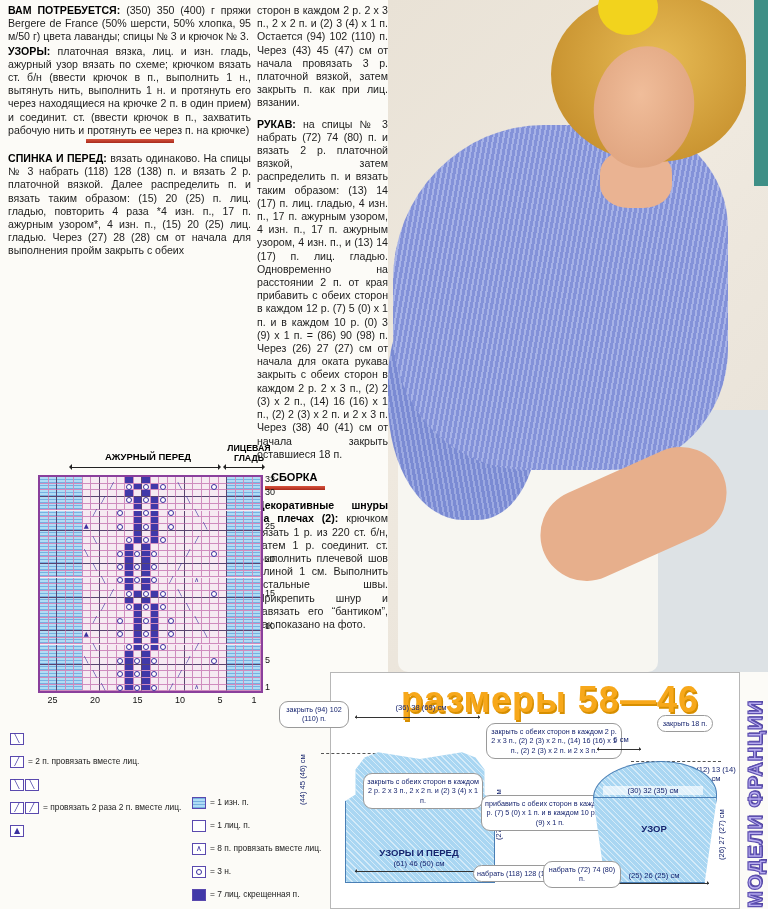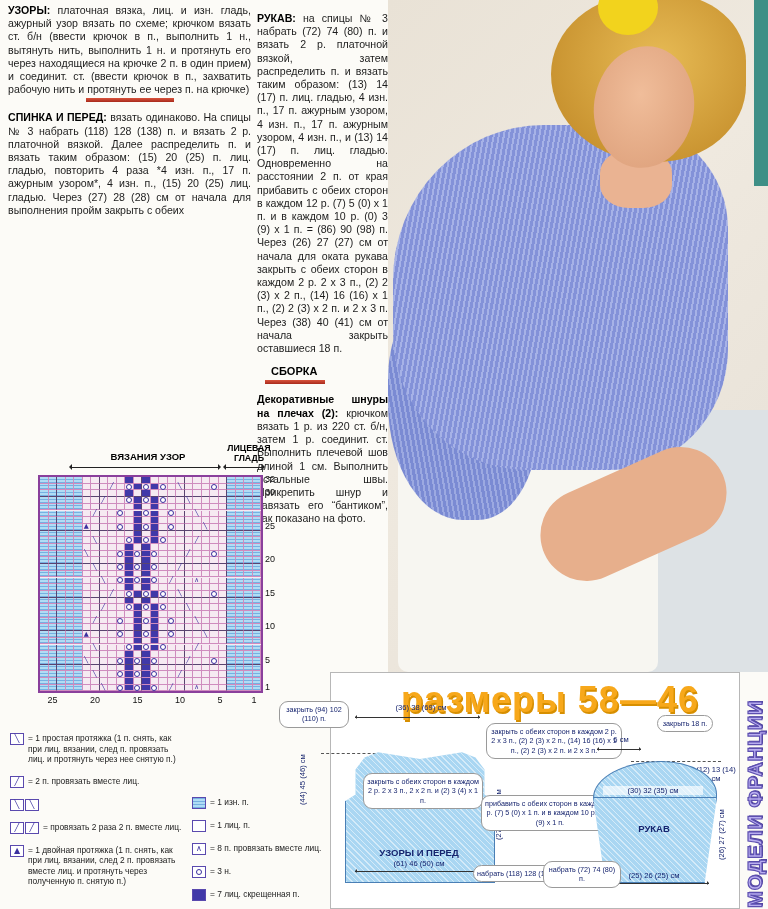--- a/index.html
+++ b/index.html
@@ -79,47 +79,49 @@
   .brand{position:absolute;right:1px;top:760px;height:148px;font-size:20px;font-weight:bold;letter-spacing:1px;
       color:#b9aef0;-webkit-text-stroke:1.2px #5d4fb0;text-shadow:1px 1px 0 #4a3e96;
       writing-mode:vertical-rl;transform:rotate(180deg);white-space:nowrap;}
 </style>
 </head>
 <body>
 
 <div class="page">
 
   <div class="col col-left">
+    <p><b>ВАМ ПОТРЕБУЕТСЯ:</b> <span>(350) 350 (400) г пряжи Bergere de France (50% шерсти, 50% хлопка, 95 м/50 г) цвета лаванды; спицы № 3 и крючок № 3.</span></p>
     <p><b>УЗОРЫ:</b> <span>платочная вязка, лиц. и изн. гладь, ажурный узор вязать по схеме; крючком вязать ст. б/н (ввести крючок в п., выполнить 1 н., вытянуть нить, выполнить 1 н. и протянуть его через находящиеся на крючке 2 п. в один прием) и соединит. ст. (ввести крючок в п., захватить рабочую нить и протянуть ее через п. на крючке)</span></p>
     <div class="rule"></div>
     <p><b>СПИНКА И ПЕРЕД:</b> <span>вязать одинаково. На спицы № 3 набрать (118) 128 (138) п. и вязать 2 р. платочной вязкой. Далее распределить п. и вязать таким образом: (15) 20 (25) п. лиц. гладью, повторить 4 раза *4 изн. п., 17 п. ажурным узором*, 4 изн. п., (15) 20 (25) лиц. гладью. Через (27) 28 (28) см от начала для выполнения пройм закрыть с обеих</span></p>
   </div>
 
   <div class="col col-mid">
+    <p>сторон в каждом 2 р. 2 х 3 п., 2 х 2 п. и (2) 3 (4) х 1 п. Остается (94) 102 (110) п. Через (43) 45 (47) см от начала провязать 3 р. платочной вязкой, затем закрыть п. как при лиц. вязании.</p>
     <p style="margin-top:8px"><b>РУКАВ:</b> <span>на спицы № 3 набрать (72) 74 (80) п. и вязать 2 р. платочной вязкой, затем распределить п. и вязать таким образом: (13) 14 (17) п. лиц. гладью, 4 изн. п., 17 п. ажурным узором, 4 изн. п., 17 п. ажурным узором, 4 изн. п., и (13) 14 (17) п. лиц. гладью. Одновременно на расстоянии 2 п. от края прибавить с обеих сторон в каждом 12 р. (7) 5 (0) х 1 п. и в каждом 10 р. (0) 3 (9) х 1 п. = (86) 90 (98) п. Через (26) 27 (27) см от начала для оката рукава закрыть с обеих сторон в каждом 2 р. 2 х 3 п., (2) 2 (3) х 2 п., (14) 16 (16) х 1 п., (2) 2 (3) х 2 п. и 2 х 3 п. Через (38) 40 (41) см от начала закрыть оставшиеся 18 п.</span></p>
     <div class="sec-head sec-head-left">СБОРКА</div>
     <div class="rule rule-left"></div>
     <p><b>Декоративные шнуры на плечах (2):</b> <span>крючком вязать 1 р. из 220 ст. б/н, затем 1 р. соединит. ст. Выполнить плечевой шов длиной 1 см. Выполнить остальные швы. Прикрепить шнур и завязать его “бантиком”, как показано на фото.</span></p>
   </div>
 
   <div class="photo">
     <div class="blob ph-wall"></div>
     <div class="blob ph-pants"></div>
     <div class="blob ph-sleeve"></div>
     <div class="blob ph-sweater"></div>
     <div class="blob ph-neck"></div>
     <div class="blob ph-hair"></div>
     <div class="blob ph-face"></div>
     <div class="blob ph-arm"></div>
     <div class="blob ph-teal"></div>
     <div class="blob ph-yellow"></div>
   </div>
 
   <div class="chart-block">
-    <div class="chart-title" style="left:70px;top:8px;width:140px;">ВЯЗАНИЯ УЗОР</div>
+    <div class="chart-title" style="left:70px;top:8px;width:140px;">АЖУРНЫЙ ПЕРЕД</div>
     <div class="arrowline" style="left:62px;top:24px;width:150px;"></div>
     <div class="chart-title" style="left:210px;top:0px;width:62px;line-height:1.15;font-size:8.8px;">ЛИЦЕВАЯ ГЛАДЬ</div>
     <div class="arrowline" style="left:216px;top:24px;width:40px;"></div>
     <div class="grid" id="chart-grid" style="width: 221px; height: 214.4px;">
         <div class="cell blue" style="left: 0px; top: 0px; width: 8.5px; height: 6.7px;"></div>
         <div class="cell c5 blue" style="left: 8.5px; top: 0px; width: 8.5px; height: 6.7px;"></div>
         <div class="cell blue" style="left: 17px; top: 0px; width: 8.5px; height: 6.7px;"></div>
         <div class="cell blue" style="left: 25.5px; top: 0px; width: 8.5px; height: 6.7px;"></div>
         <div class="cell blue" style="left: 34px; top: 0px; width: 8.5px; height: 6.7px;"></div>
         <div class="cell" style="left: 42.5px; top: 0px; width: 8.5px; height: 6.7px;"></div>
@@ -1071,21 +1073,20 @@
       <div class="collab" style="left: 209.5px; top: 252.4px;">5</div>
       <div class="collab" style="left: 243.5px; top: 252.4px;">1</div>
     </div>
 
   <div class="legend">
     <div class="leg-col" id="legend-left" style="left:0;width:172px;">
         <div class="leg-item">
           <span class="symwrap">
             <span class="sym">╲</span>
           </span>
-          <span>= 1 простая протяжка (1 п. снять, как при лиц. вязании, след п. провязать лиц. и протянуть через нее снятую п.)</span>
         </div>
         <div class="leg-item">
           <span class="symwrap">
             <span class="sym">╱</span>
           </span>
           <span>= 2 п. провязать вместе лиц.</span>
         </div>
         <div class="leg-item">
           <span class="symwrap">
             <span class="sym">╲</span>
@@ -1096,21 +1097,20 @@
           <span class="symwrap">
             <span class="sym">╱</span>
             <span class="sym">╱</span>
           </span>
           <span>= провязать 2 раза 2 п. вместе лиц.</span>
         </div>
         <div class="leg-item">
           <span class="symwrap">
             <span class="sym">▲</span>
           </span>
-          <span>= 1 двойная протяжка (1 п. снять, как при лиц. вязании, след 2 п. провязать вместе лиц. и протянуть через полученную п. снятую п.)</span>
         </div>
       </div>
     <div class="leg-col" id="legend-right" style="left:182px;top:64px;width:130px;">
         <div class="leg-item">
           <span class="symwrap">
             <span class="sym blue"></span>
           </span>
           <span>= 1 изн. п.</span>
         </div>
         <div class="leg-item">
@@ -1162,21 +1162,21 @@
     <div class="co" style="left:155px;top:50px;width:128px;">закрыть с обеих сторон в каждом 2 р. 2 х 3 п., (2) 2 (3) х 2 п., (14) 16 (16) х 1 п., (2) 2 (3) х 2 п. и 2 х 3 п.</div>
     <div class="co" style="left:150px;top:122px;width:130px;">прибавить с обеих сторон в каждом 12 р. (7) 5 (0) х 1 п. и в каждом 10 р. (0) 3 (9) х 1 п.</div>
     <div class="schtext" style="left:272px;top:62px;width:36px;">6 см</div>
     <div class="dim" style="left:266px;top:76px;width:44px;"></div>
     <div class="co" style="left:326px;top:42px;width:48px;">закрыть 18 п.</div>
     <div class="dash" style="left:300px;top:88px;width:90px;"></div>
     <div class="schtext" style="left:362px;top:92px;width:46px;">(12) 13 (14) см</div>
     <div class="shape sl-cap" style="left:262px;top:88px;width:122px;height:36px;"></div>
     <div class="shape sl-body" style="left:262px;top:124px;width:122px;height:84px;"></div>
     <div class="schtext" style="left:272px;top:113px;width:100px;background:rgba(255,255,255,.65);">(30) 32 (35) см</div>
-    <div class="schtext" style="left:292px;top:150px;width:62px;font-weight:bold;font-size:9.5px;">РУКАВ</div>
+    <div class="schtext" style="left:292px;top:150px;width:62px;font-weight:bold;font-size:9.5px;">УЗОР</div>
     <div class="schtext vtext" style="left:386px;top:122px;height:80px;">(26) 27 (27) см</div>
     <div class="schtext" style="left:274px;top:198px;width:98px;">(25) 26 (25) см</div>
     <div class="dim" style="left:268px;top:210px;width:110px;"></div>
     <div class="co" style="left:212px;top:188px;width:70px;">набрать (72) 74 (80) п.</div>
   </div>
 
   <div class="brand">МОДЕЛИ ФРАНЦИИ</div>
 
 </div>
 

